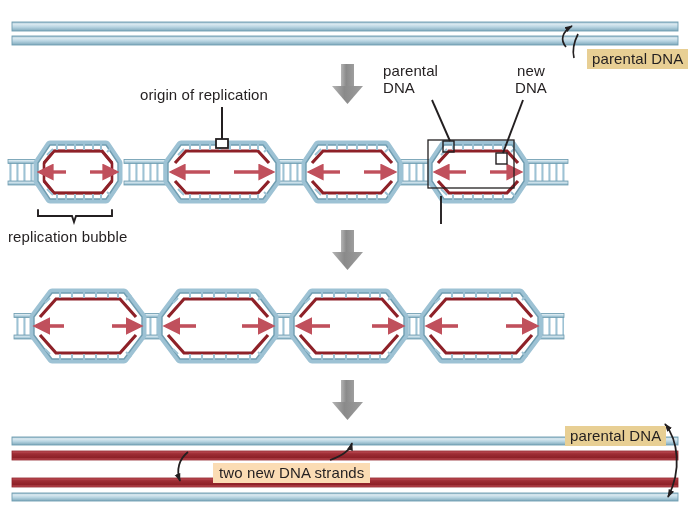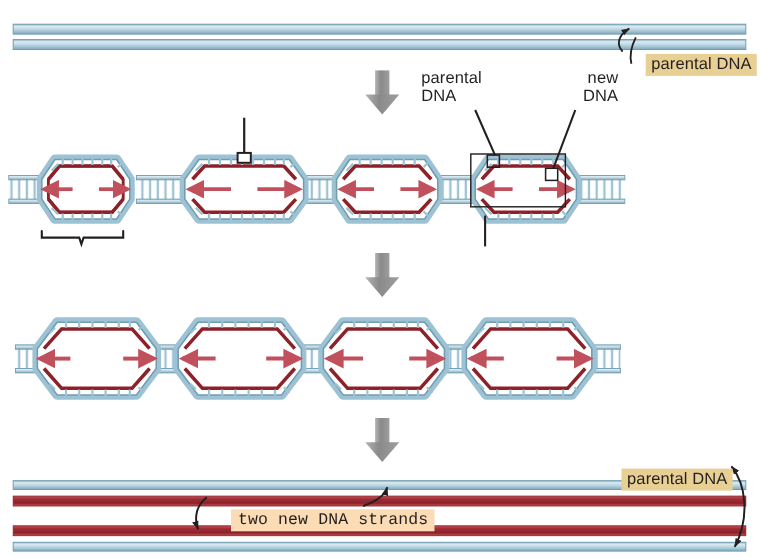--- a/index.html
+++ b/index.html
@@ -19,26 +19,26 @@
     color:#231f20;
     white-space:pre;
     letter-spacing:0.1px;
   }
   .lbl.center{text-align:center;}
   .hl-tan{background:#e8cf94;padding:1px 5px 2px 5px;}
   .hl-peach{background:#fbdcb4;padding:1px 6px 2px 6px;}
 
   #lbl-origin{left:140px;top:86px;}
   #lbl-parental-callout{left:383px;top:62px;width:92px;text-align:left;}
-  #lbl-new-callout{left:500px;top:62px;width:62px;text-align:right;}
+  #lbl-new-callout{left:500px;top:62px;width:62px;text-align:center;}
   #lbl-bubble{left:8px;top:228px;}
   #lbl-fork{left:379px;top:226px;}
   #lbl-parental-top{left:570px;top:33px;}
   #lbl-parental-bottom{left:548px;top:410px;}
-  #lbl-newstrands{left:174px;top:447px;font-family:Liberation Mono, monospace;}
+  #lbl-newstrands{left:196px;top:447px;}
 </style>
 </head>
 <body>
 
 <div id="stage">
 
   <svg id="fig" viewBox="0 0 692 508">
     <defs>
       <linearGradient id="blueStrand" x1="0" y1="0" x2="0" y2="1">
         <stop offset="0%" stop-color="#8fb4c6"></stop>
@@ -295,27 +295,29 @@
     <g fill="none" stroke="#231f20" stroke-width="1.8">
       <path d="M665,424 C678,440 682,470 668,497" marker-start="url(#mk-blk)" marker-end="url(#mk-blk)"></path>
     </g>
 
     <g fill="none" stroke="#231f20" stroke-width="1.8">
       <path d="M188,452 C179,459 176,470 180,481" marker-end="url(#mk-blk)"></path>
       <path d="M330,460 C342,456 350,450 352,443" marker-end="url(#mk-blk)"></path>
     </g>
   </svg>
 
+  <div class="lbl" id="lbl-origin">origin of replication</div>
 
   <div class="lbl center" id="lbl-parental-callout">parental
 DNA</div>
 
   <div class="lbl center" id="lbl-new-callout">new
 DNA</div>
 
+  <div class="lbl" id="lbl-bubble">replication bubble</div>
 
 
   <div class="lbl" id="lbl-parental-top">
     <span class="hl-tan">parental DNA</span>
   </div>
 
   <div class="lbl" id="lbl-parental-bottom">
     <span class="hl-tan">parental DNA</span>
   </div>
 

